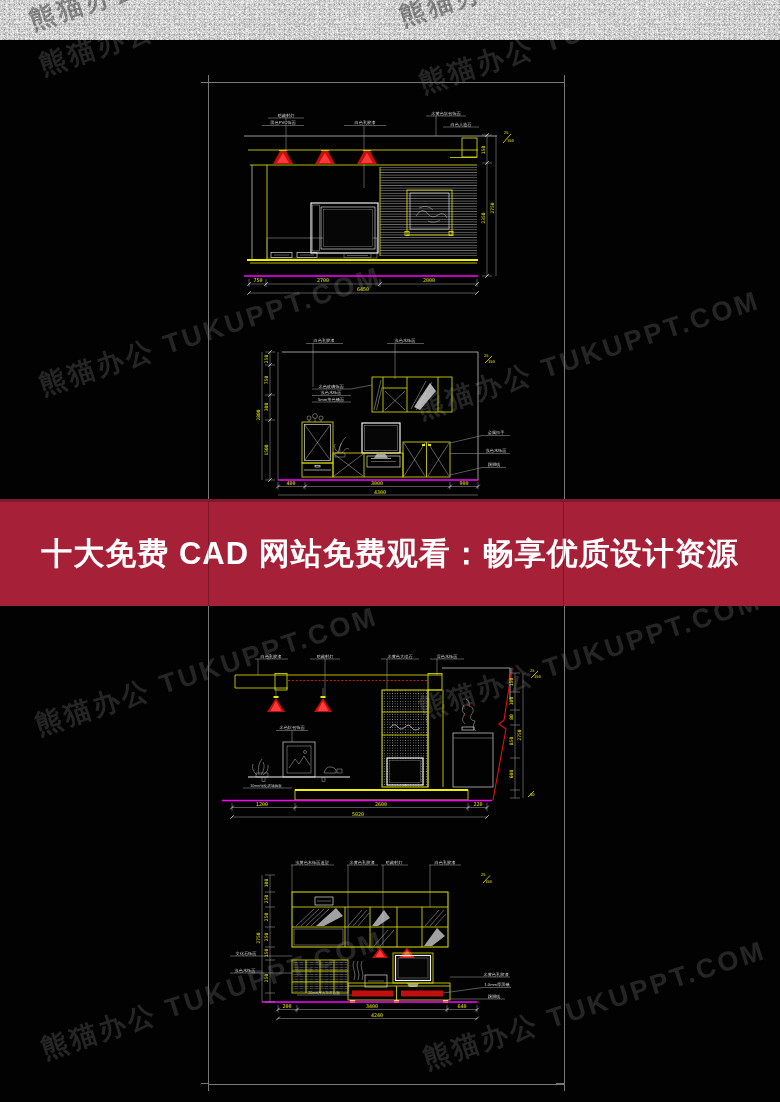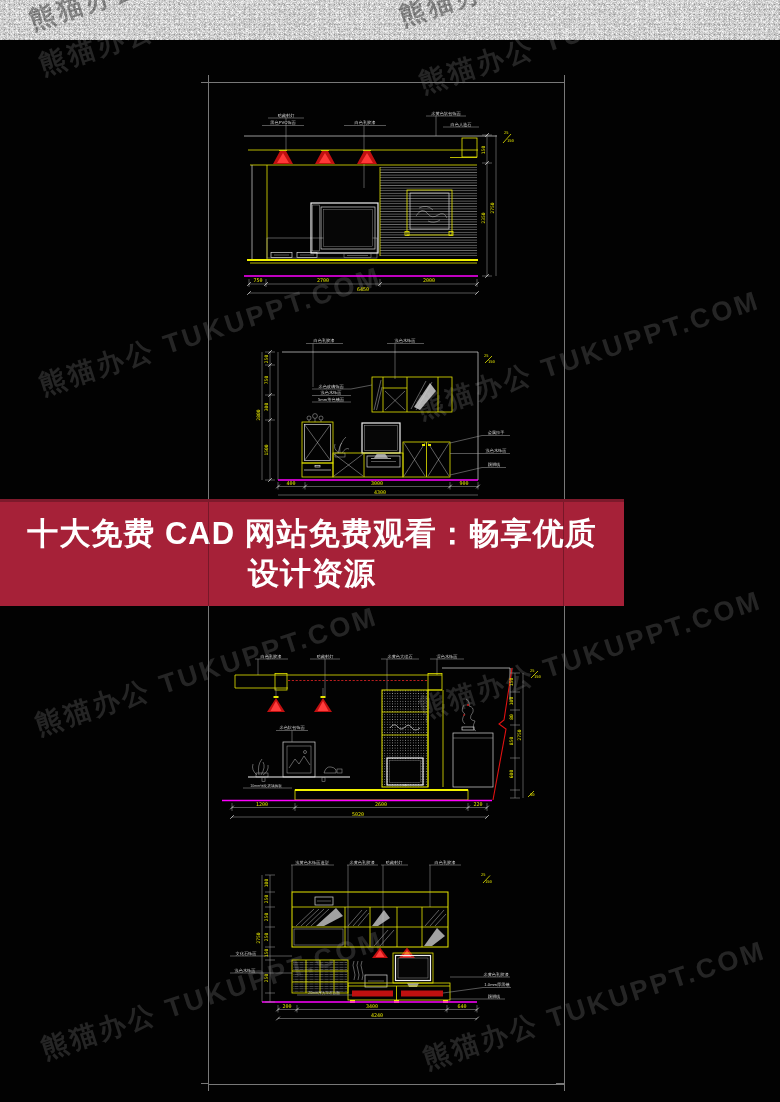--- a/index.html
+++ b/index.html
@@ -27,21 +27,21 @@
   .cg{stroke:#9c9c9c;stroke-width:0.55;fill:none}
   .cm{stroke:#ff00ff;stroke-width:1.7;fill:none}
   .cr{stroke:#e01212;stroke-width:1.1;fill:none}
   .tk{stroke:#ececec;stroke-width:0.7;fill:none}
   text.dim{fill:#e6e600;font-size:5px;text-anchor:middle;font-family:"DejaVu Sans Mono",monospace;}
   text.dimv{fill:#e6e600;font-size:4.6px;text-anchor:middle;font-family:"DejaVu Sans Mono",monospace;}
   text.note{fill:#e6e600;font-size:3.8px;font-family:"DejaVu Sans Mono",monospace;}
   text.lbl{fill:#d2d2d2;font-size:4.2px;text-anchor:middle;font-family:"Liberation Sans",sans-serif;}
   text.lbl-sm{fill:#c8c8c8;font-size:3.6px;text-anchor:middle;font-family:"Liberation Sans",sans-serif;}
   
-  .banner{position:absolute;left:0;top:499px;width:624px;height:107px;background:#A62138;
+  .banner{position:absolute;left:0;top:499px;width:780px;height:107px;background:#A62138;
           border-top:3px solid #7E192B;box-sizing:border-box;z-index:30;
           display:flex;align-items:center;justify-content:center;}
   .banner .vline{position:absolute;top:0;height:100%;width:1px;background:rgba(0,0,0,0.28);}
   .banner h1{margin:0;padding:0 26px;font-size:31px;line-height:40px;font-weight:800;color:#ffffff;
              text-align:center;letter-spacing:1px;font-family:"Liberation Sans",sans-serif;}
 </style>
 </head>
 <body>
 
 <div class="stage">

